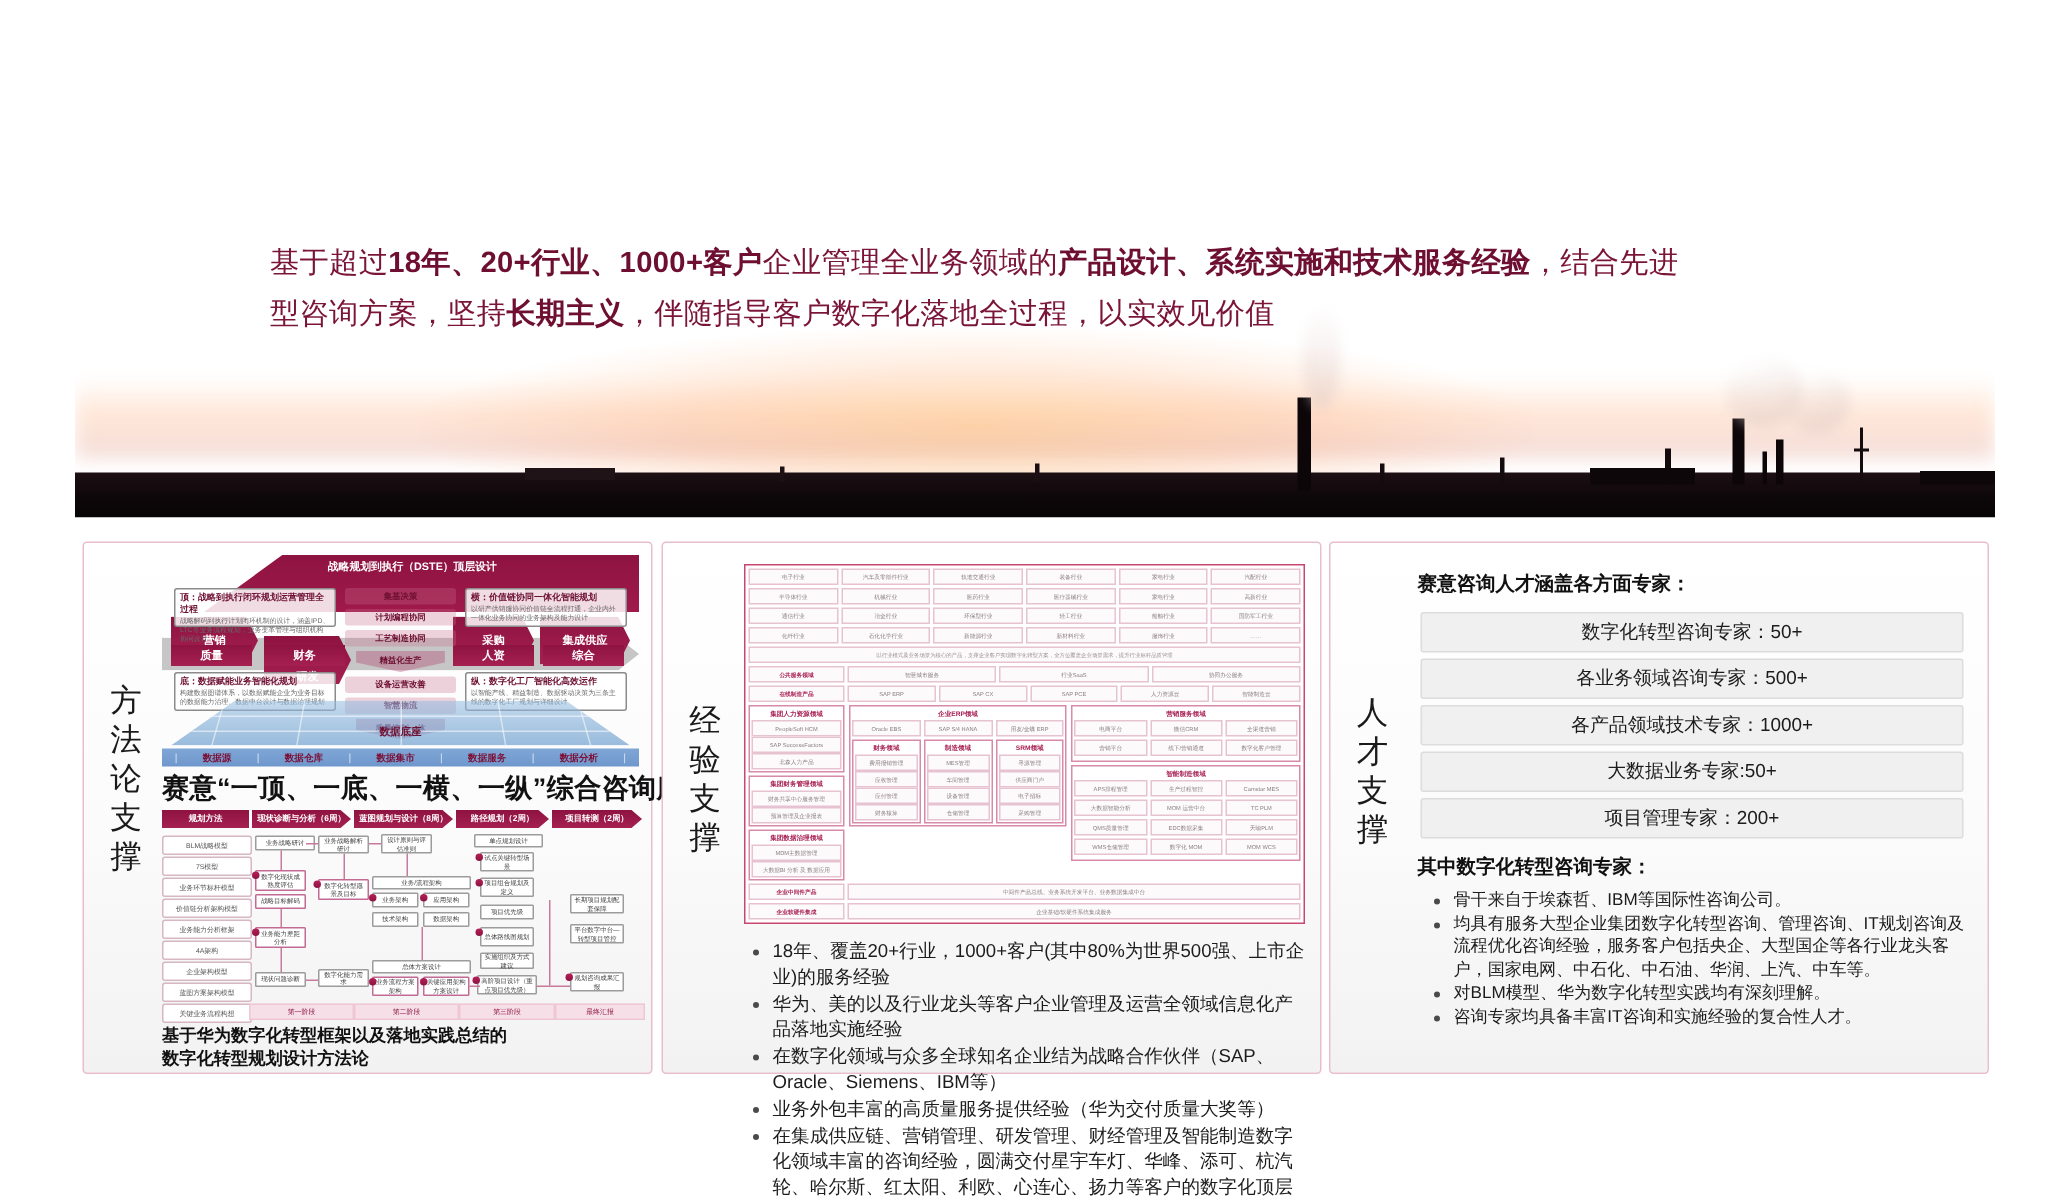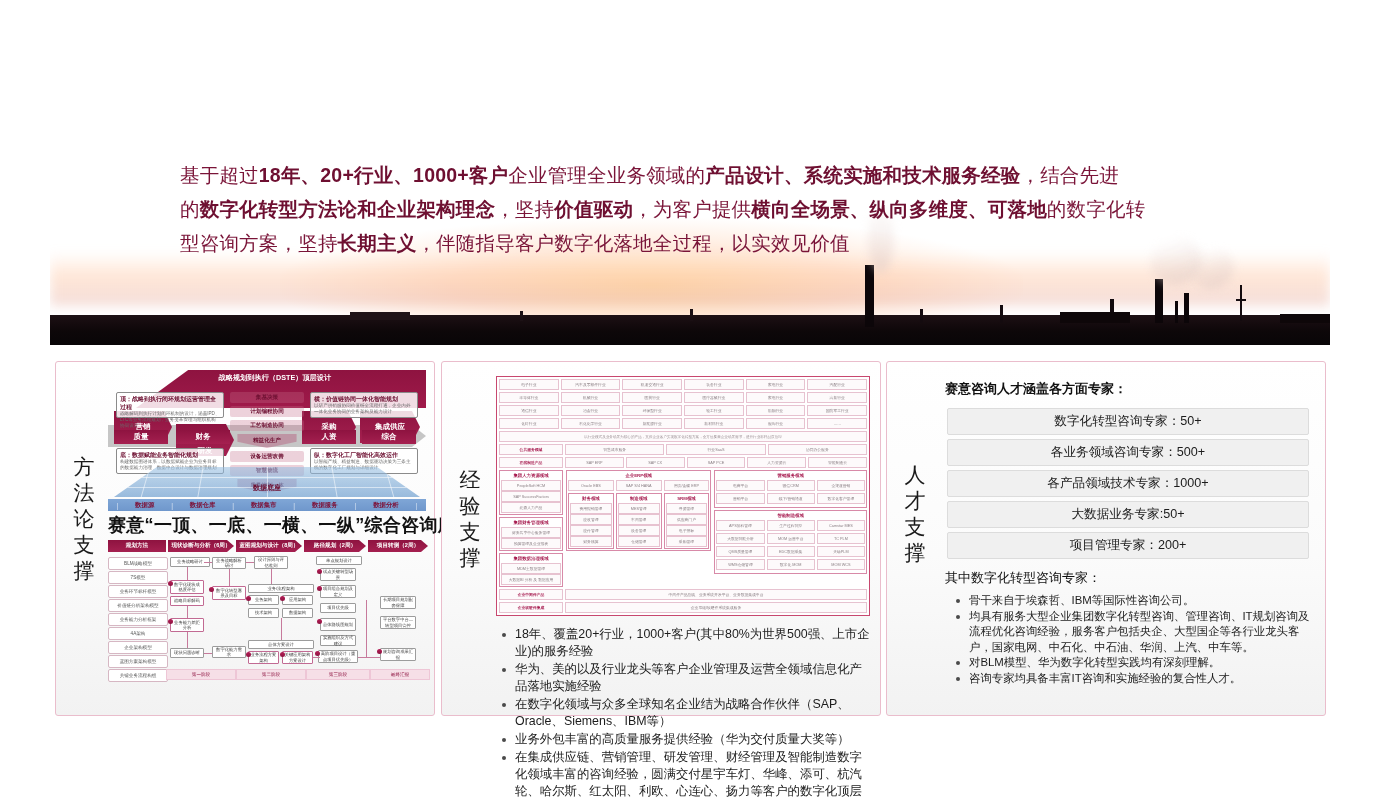--- a/index.html
+++ b/index.html
@@ -233,21 +233,21 @@
   }
 
   
   .h3t{font-size:13px;font-weight:bold;color:#111;margin:12px 0 10px 6px;}
   .statbox{
     border:1px solid #dcdcdc;background:#f0f0f0;border-radius:2px;
     height:25px;margin:0 8px 4px 8px;
     display:flex;align-items:center;justify-content:center;
     font-size:12.6px;color:#1c1c1c;
   }
-  .h3b{font-size:13px;font-weight:normal;color:#111;margin:10px 0 6px 6px;}
+  .h3b{font-size:13px;font-weight:bold;color:#111;margin:10px 0 6px 6px;}
   .bullets2{margin:0 0 0 14px;padding:0;list-style:none;}
   .bullets2 li{
     position:relative;padding-left:16px;margin-bottom:0px;
     font-size:11.4px;line-height:15.5px;color:#1c1c1c;
   }
   .bullets2 li:before{
     content:"";position:absolute;left:3px;top:6px;
     width:4px;height:4px;border-radius:50%;background:#4a4a4a;
   }
 </style>
@@ -280,23 +280,20 @@
     <div class="smoke" style="left:818px;bottom:72px;width:26px;height:70px;"></div>
     <div class="smoke" style="left:1100px;bottom:60px;width:52px;height:48px;transform:rotate(-18deg);"></div>
     <div class="smoke" style="left:1140px;bottom:56px;width:44px;height:40px;transform:rotate(-24deg);"></div>
   </div>
 
   <div id="hero-text">
     <div>
       <span>基于超过</span><b>18年、20+行业、1000+客户</b><span>企业管理全业务领域的</span><b>产品设计、系统实施和技术服务经验</b><span>，结合先进</span>
     </div>
     <div>
-      <span>的</span><b>数字化转型方法论和企业架构理念</b><span>，坚持</span><b>价值驱动</b><span>，为客户提供</span><b>横向全场景、纵向多维度、可落地</b><span>的数字化转</span>
-    </div>
-    <div>
       <span>型咨询方案，坚持</span><b>长期主义</b><span>，伴随指导客户数字化落地全过程，以实效见价值</span>
     </div>
   </div>
 </div>
 
 <div class="panel" id="panel-method">
   <div class="vlabel" id="lbl-method">
     <span>方</span>
     <span>法</span>
     <span>论</span>
@@ -572,20 +569,24 @@
           <span>第二阶段</span>
         </div>
       <div class="milebar" style="left:198px;top:129px;width:62px;">
           <span>第三阶段</span>
         </div>
       <div class="milebar" style="left:262px;top:129px;width:58px;">
           <span>最终汇报</span>
         </div>
     </div>
 
+    <div class="cap2">
+      <div>基于华为数字化转型框架以及落地实践总结的</div>
+      <div>数字化转型规划设计方法论</div>
+    </div>
   </div>
 </div>
 
 <div class="panel" id="panel-exp">
   <div class="vlabel" id="lbl-exp">
     <span>经</span>
     <span>验</span>
     <span>支</span>
     <span>撑</span>
   </div>

